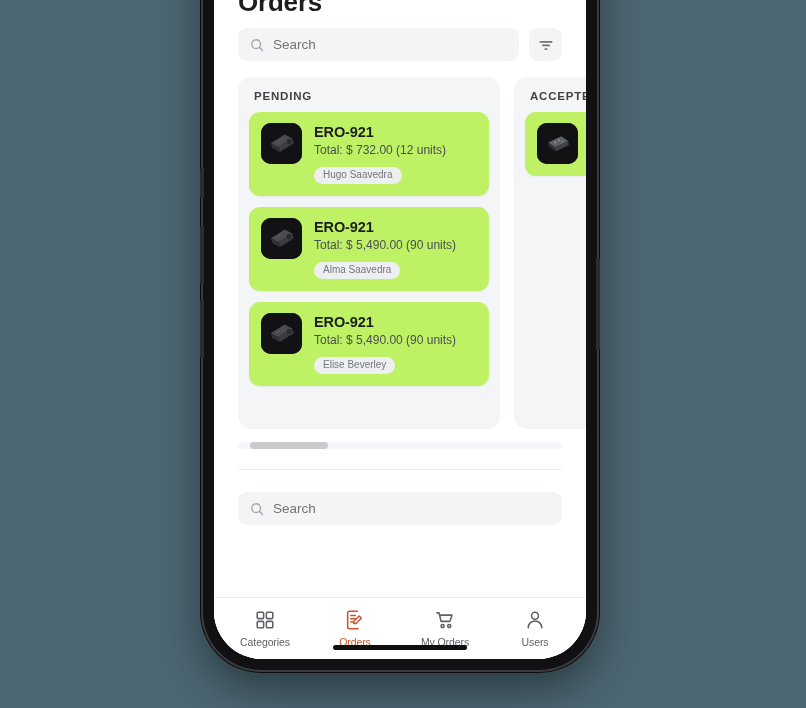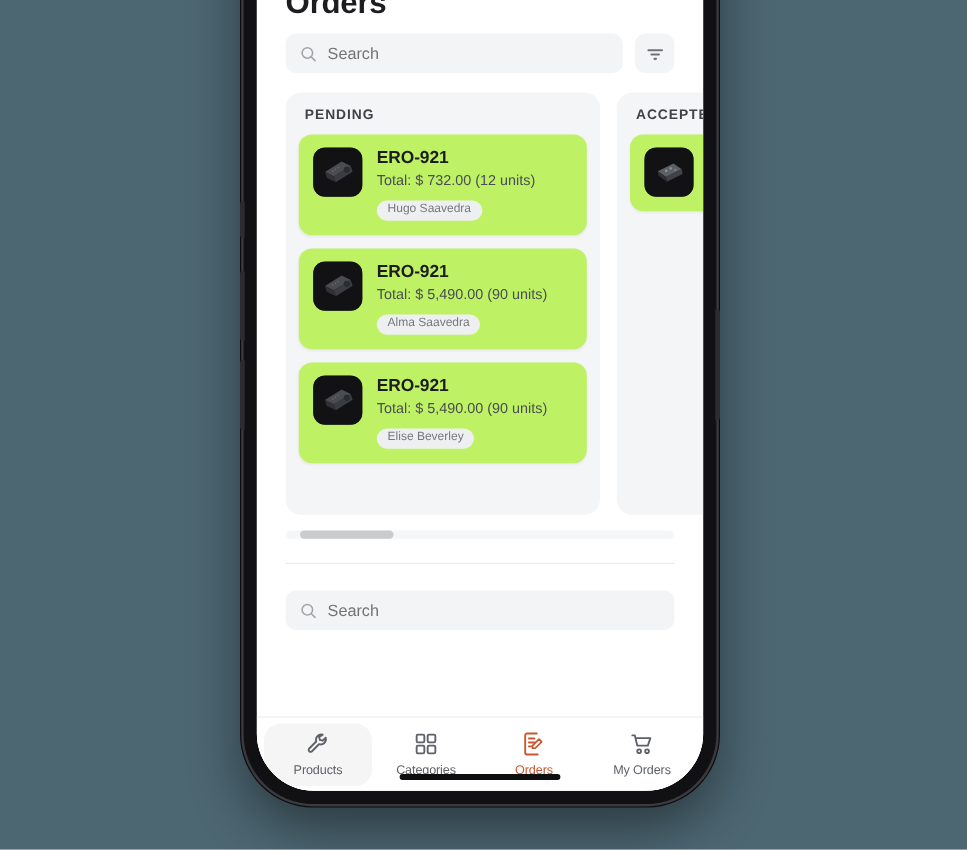--- a/index.html
+++ b/index.html
@@ -477,26 +477,20 @@
               <line x1="10.8" y1="10.8" x2="14.3" y2="14.3" stroke="#a2a4a9" stroke-width="1.5" stroke-linecap="round"></line>
             </svg>
             <span class="ph">Search</span>
           </div>
         </div>
 
       </div>
 
       <div class="tabbar">
 
-        <div class="tab selected-bg">
-          <svg class="tab-icon" viewBox="0 0 24 24" fill="none" stroke="#5e6166" stroke-width="1.7" stroke-linecap="round" stroke-linejoin="round">
-            <path d="M16.3 3.6a4.8 4.8 0 0 0-5.9 6.1L3.8 16.3a1.8 1.8 0 0 0 2.5 2.5l6.6-6.6a4.8 4.8 0 0 0 6.1-5.9l-2.7 2.7-2.6-.7-.7-2.6z"></path>
-          </svg>
-          <span class="tab-label">Products</span>
-        </div>
 
         <div class="tab">
           <svg class="tab-icon" viewBox="0 0 24 24" fill="none" stroke="#5e6166" stroke-width="1.7">
             <rect x="3.5" y="3.5" width="7" height="7" rx="1.2"></rect>
             <rect x="13.5" y="3.5" width="7" height="7" rx="1.2"></rect>
             <rect x="3.5" y="13.5" width="7" height="7" rx="1.2"></rect>
             <rect x="13.5" y="13.5" width="7" height="7" rx="1.2"></rect>
           </svg>
           <span class="tab-label">Categories</span>
         </div>
@@ -514,19 +508,26 @@
 
         <div class="tab">
           <svg class="tab-icon" viewBox="0 0 24 24" fill="none" stroke="#5e6166" stroke-width="1.7" stroke-linecap="round" stroke-linejoin="round">
             <path d="M3.2 4.2h2.3l2.2 9.3h9.6l2.3-6.8H6.4"></path>
             <circle cx="9.4" cy="18.6" r="1.7"></circle>
             <circle cx="16.6" cy="18.6" r="1.7"></circle>
           </svg>
           <span class="tab-label">My Orders</span>
         </div>
 
+        <div class="tab">
+          <svg class="tab-icon" viewBox="0 0 24 24" fill="none" stroke="#5e6166" stroke-width="1.7" stroke-linecap="round" stroke-linejoin="round">
+            <circle cx="12" cy="7.4" r="3.8"></circle>
+            <path d="M4.6 20.4a7.4 7.4 0 0 1 14.8 0"></path>
+          </svg>
+          <span class="tab-label">Users</span>
+        </div>
 
       </div>
 
       <div class="home-indicator"></div>
     </div>
   </div>
 </div>
 
 </body></html>

